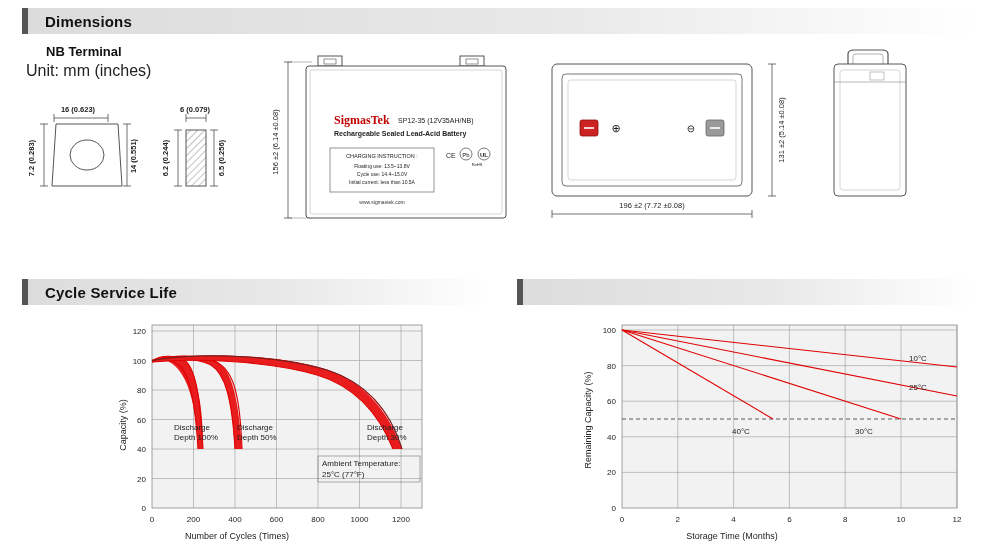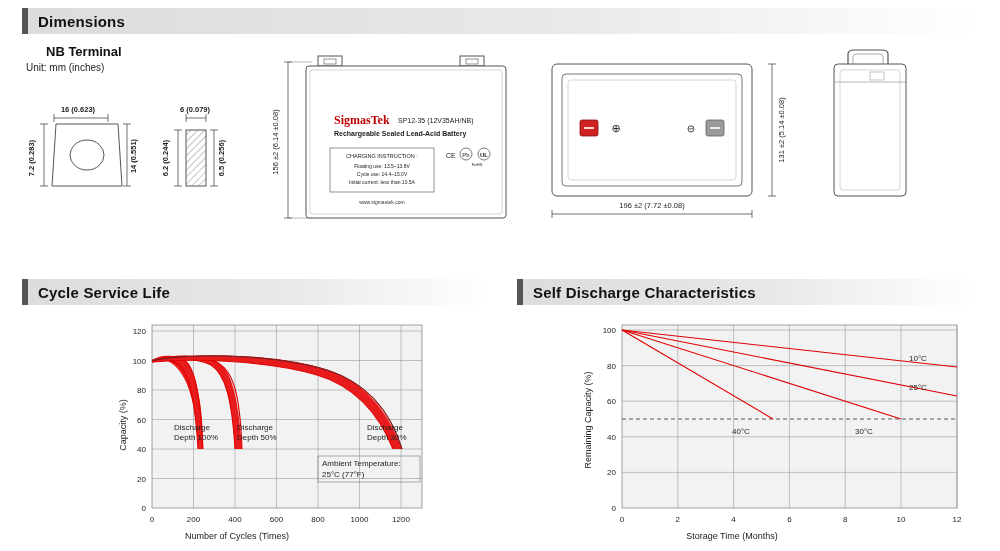--- a/index.html
+++ b/index.html
@@ -11,29 +11,29 @@
   }
   .section-header {
     position:absolute;
     background:linear-gradient(to right,#dcdcdc 0%, #e8e8e8 55%, #ffffff 100%);
     height:26px; display:flex; align-items:center;
   }
   .section-header .bar {
     width:6px; height:26px; background:#555; margin-right:10px;
   }
   .section-header .title {
-    font-size:15px; font-weight:bold; color:#111; letter-spacing:0.2px;
+    font-size:15px; font-weight:bold; color:#111; letter-spacing:0.2px;margin-left:7px;
   }
   #hdr-dimensions { left:22px; top:8px; width:955px; }
   #hdr-cycle { left:22px; top:279px; width:470px;text-align:center; }
   #hdr-discharge { left:517px; top:279px; width:460px; }
 
   .nb-term { position:absolute; left:26px; top:44px; }
   .nb-term .t1 { font-size:13px; font-weight:bold; color:#111;padding-left:20px; }
-  .nb-term .t2 { font-size:10px; color:#222; margin-top:3px; }
+  .nb-term .t2 { font-size:16px; color:#222; margin-top:3px; }
 
   .svgwrap { position:absolute; }
 
   svg text { font-family:"Liberation Sans", sans-serif; fill:#222; }
   .dimtxt { font-size:7.5px; }
   .axis-label { font-size:9px; fill:#222; }
   .tick { font-size:8px; fill:#222; }
   .redlbl { font-size:8px; fill:#222; }
   .curve { fill:none; stroke:#e00000; stroke-width:1.1; }
   .curvefill { fill:#e81c1c; stroke:none; }
@@ -52,21 +52,20 @@
   <div class="title">Dimensions</div>
 </div>
 
 <div class="section-header" id="hdr-cycle">
   <div class="bar"></div>
   <div class="title">Cycle Service Life</div>
 </div>
 
 <div class="section-header" id="hdr-discharge">
   <div class="bar"></div>
-  <div class="title">Self Discharge Characteristics</div>
 </div>
 
 <div class="nb-term">
   <div class="t1">NB Terminal</div>
   <div class="t2">Unit: mm (inches)</div>
 </div>
 
 <div class="svgwrap" style="left:18px; top:90px;font-weight:bold;">
 <svg width="230" height="130" viewBox="0 0 230 130">
 

